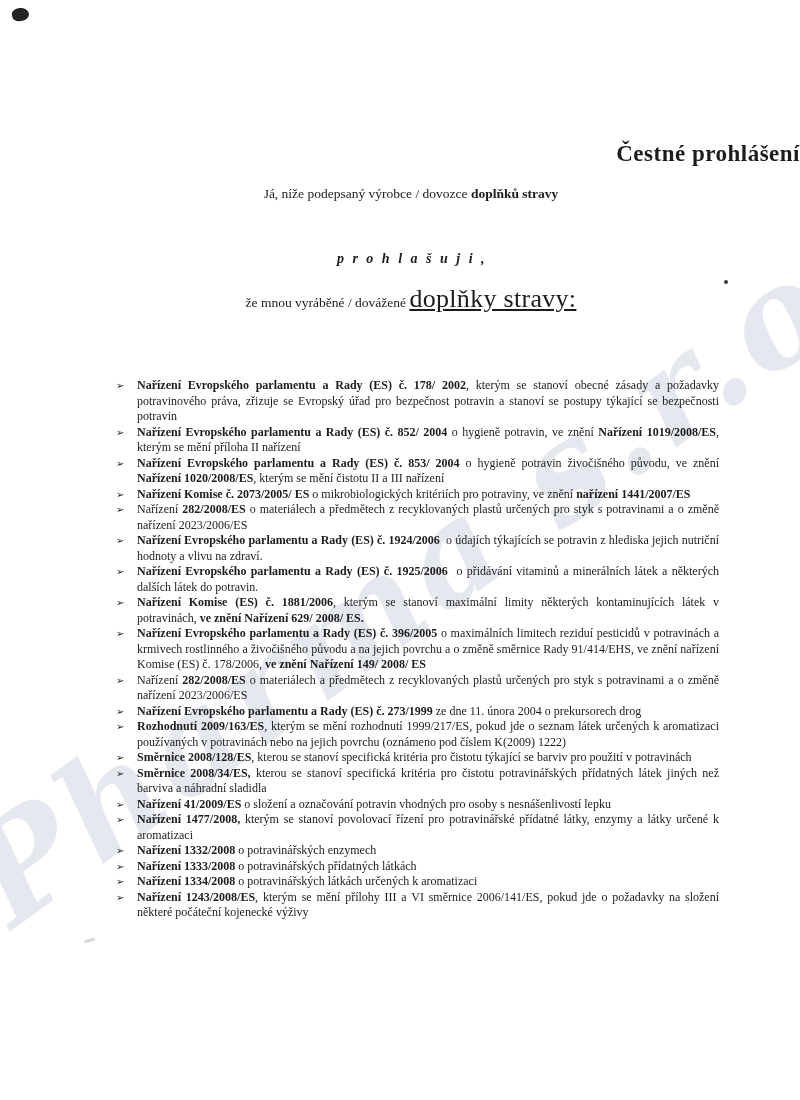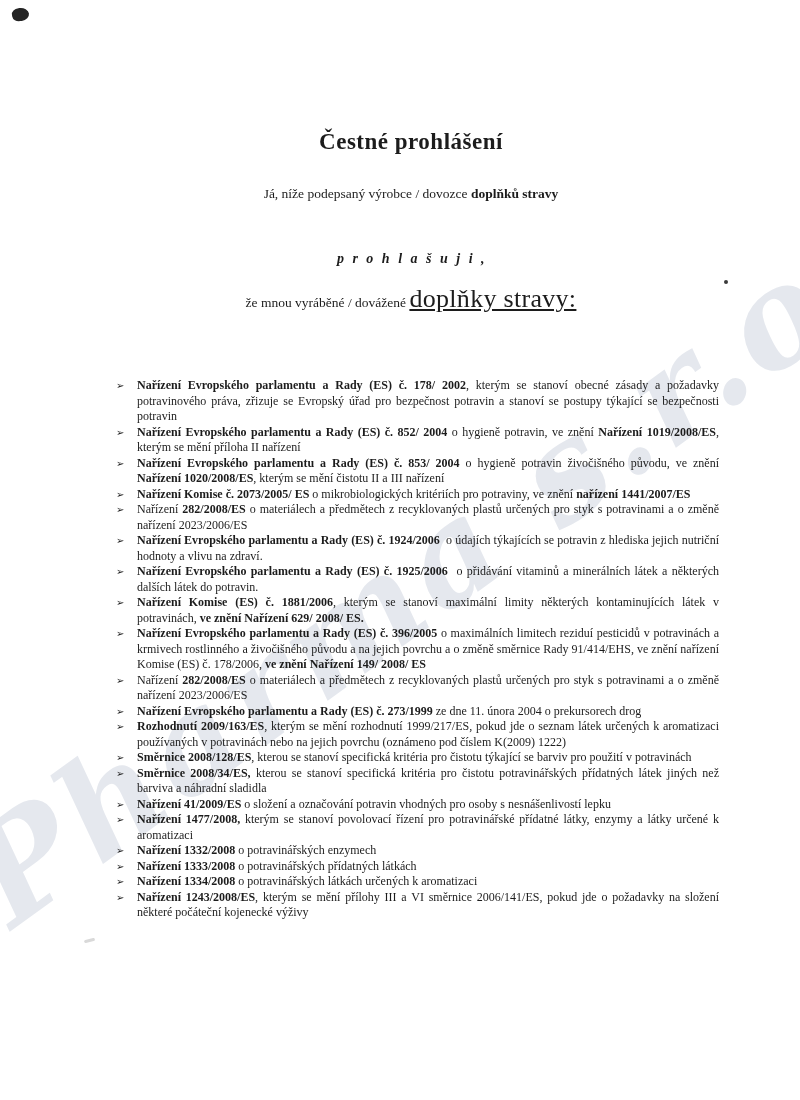--- a/index.html
+++ b/index.html
@@ -11,22 +11,22 @@
   .watermark{
     position:absolute;left:420px;top:575px;
     transform:translate(-50%,-50%) rotate(-36deg);
     font-family:"DejaVu Serif", serif;
     font-size:135px;font-weight:bold;font-style:italic;
     color:#e5e8ee;letter-spacing:6px;white-space:nowrap;
     z-index:0;user-select:none;
   }
   .content{position:relative;z-index:1;}
   .title{
-    position:absolute;top:129px;left:0;width:100%;box-sizing:border-box;padding-left:22px;
-    text-align:center;font-size:23px;font-weight:bold;letter-spacing:0.5px;
+    position:absolute;top:141px;left:0;width:100%;box-sizing:border-box;padding-left:22px;
+    text-align:right;font-size:23px;font-weight:bold;letter-spacing:0.5px;
   }
   .intro{
     position:absolute;top:186px;left:0;width:100%;box-sizing:border-box;padding-left:22px;
     text-align:center;font-size:13.5px;
   }
   .declare{
     position:absolute;top:251px;left:0;width:100%;box-sizing:border-box;padding-left:24px;
     text-align:center;font-size:14px;font-weight:bold;letter-spacing:2.5px;font-style:italic;
   }
   .subject{

